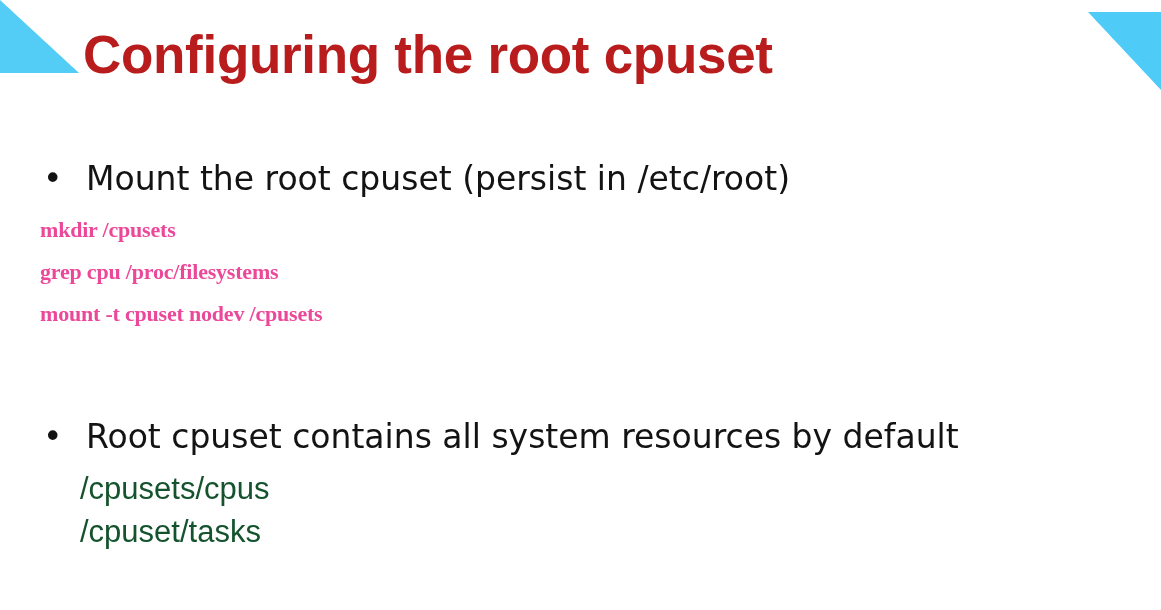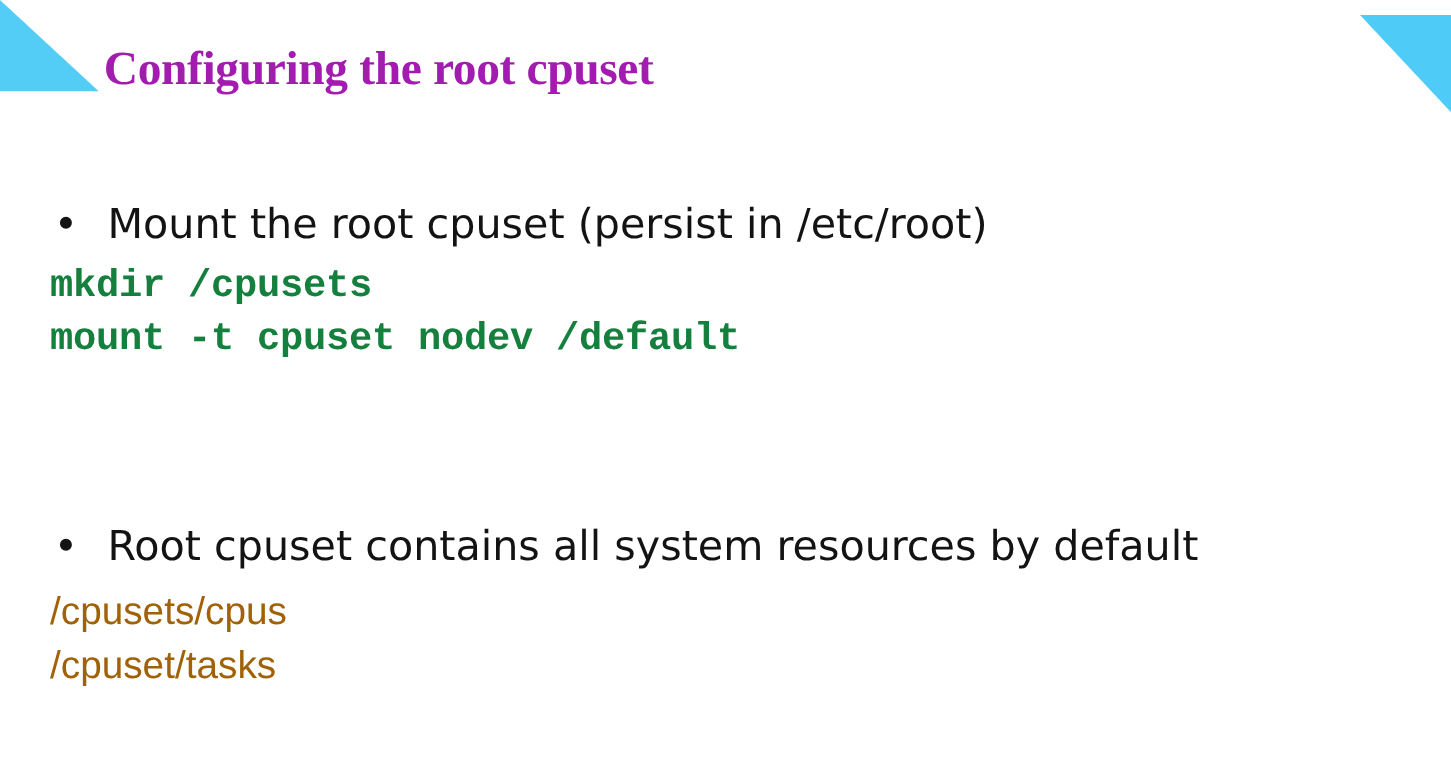--- a/index.html
+++ b/index.html
@@ -33,26 +33,26 @@
     width: 73px;
     height: 78px;
     background: linear-gradient(to bottom left, #4ecbf6 0 49.6%, transparent 50.4% 100%);
   }
   
   .slide-title {
     position: absolute;
     left: 83px;
     top: 17px;
     width: 1000px;
-    font-family: Liberation Serif, serif;
+    font-family: Liberation Sans, sans-serif;
     font-weight: bold;
-    font-size: 38px;
+    font-size: 53px;
     line-height: 76px;
     letter-spacing: -0.3px;
-    color: #a21caf;
+    color: #b91c1c;
     white-space: nowrap;
   }
   
   .body-area {
     position: absolute;
     left: 0;
     top: 0;
     width: 1161px;
     height: 610px;
   }
@@ -78,36 +78,37 @@
   .bullet-line .dot {
     position: absolute;
     left: 3px;
     top: 0;
     font-size: 33px;
     line-height: 48px;
     color: #131313;
   }
   .cmd-line {
     display: block;
-    font-family: Liberation Mono, monospace;
+    font-family: Liberation Serif, serif;
     font-weight: bold;
-    font-size: 31px;
+    font-size: 22px;
     line-height: 42px;
-    color: #15803d;
+    color: #ec4899;
     white-space: nowrap;
     letter-spacing: -0.2px;
   }
   .path-line {
     display: block;
     font-family: "Liberation Sans", sans-serif;
     font-weight: normal;
     font-size: 31px;
     line-height: 43px;
-    color: #a16207;
+    color: #14532d;
     white-space: nowrap;
+    margin-left: 40px;
   }
   .gap { height: 6px; }
 </style>
 </head>
 <body>
 
 <div id="slide">
 
   <div class="corner-tl"></div>
   <div class="corner-tr"></div>
@@ -116,21 +117,22 @@
 
   <div class="body-area">
 
     <div class="block block-one">
       <div class="bullet-line">
         <span class="dot">•</span>
         <span>Mount the root cpuset (persist in /etc/root)</span>
       </div>
       <div class="gap"></div>
       <div class="cmd-line">mkdir /cpusets</div>
-      <div class="cmd-line">mount -t cpuset nodev /default</div>
+      <div class="cmd-line">grep cpu /proc/filesystems</div>
+      <div class="cmd-line">mount -t cpuset nodev /cpusets</div>
     </div>
 
     <div class="block block-two">
       <div class="bullet-line">
         <span class="dot">•</span>
         <span>Root cpuset contains all system resources by default</span>
       </div>
       <div class="gap"></div>
       <div class="path-line">/cpusets/cpus</div>
       <div class="path-line">/cpuset/tasks</div>

